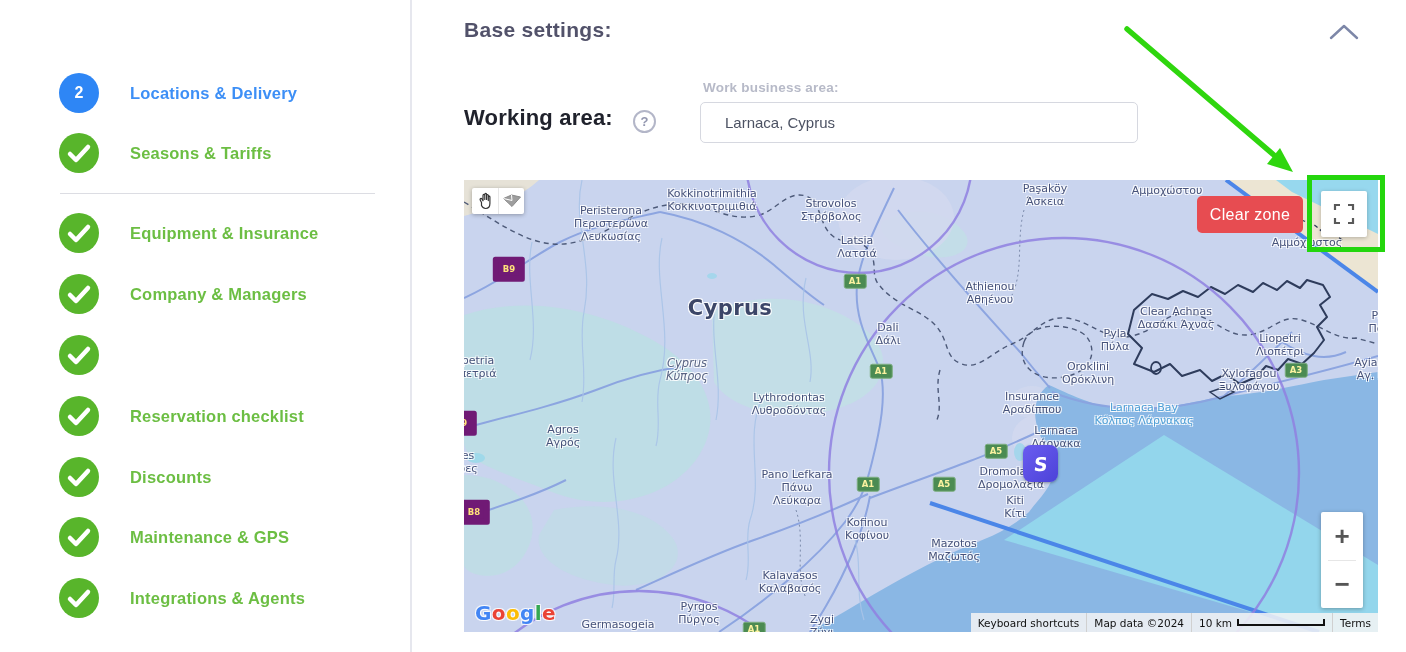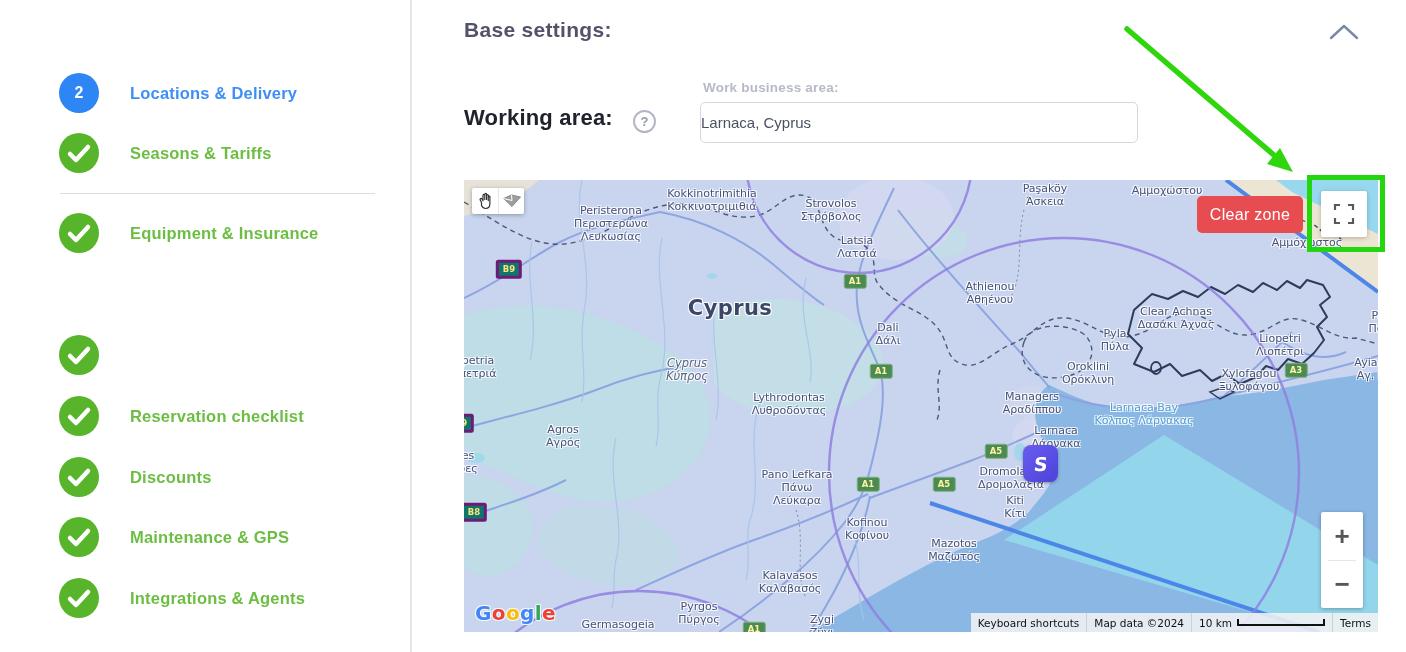--- a/index.html
+++ b/index.html
@@ -20,39 +20,39 @@
 
   
   .section-title { position:absolute; left:464px; top:18px; font-size:21px; font-weight:600; color:#52526a; letter-spacing:.3px; }
   .collapse-btn { position:absolute; left:1326px; top:21px; width:36px; height:24px; cursor:pointer; }
   .working-label { position:absolute; left:464px; top:105px; font-size:22px; font-weight:700; color:#20222c; letter-spacing:.2px; }
   .help-badge { position:absolute; left:633px; top:110px; width:23px; height:23px; border:2px solid #b3b6c8;
                 border-radius:50%; color:#9296af; font-size:13px; font-weight:700; display:flex;
                 align-items:center; justify-content:center; cursor:pointer; }
   .field-label { position:absolute; left:703px; top:80px; font-size:13.5px; font-weight:600; color:#b7bac8; letter-spacing:.2px; }
   .area-input { position:absolute; left:700px; top:102px; width:438px; height:41px; border:1px solid #d6d8e0;
-                border-radius:5px; padding:0 0; font-size:15px; color:#4c5263; background:#fff; outline:none;
+                border-radius:5px; padding:0 24px; font-size:15px; color:#4c5263; background:#fff; outline:none;
                 font-family:"Liberation Sans", sans-serif; }
 
   
   .map { position:absolute; left:464px; top:180px; width:914px; height:452px; overflow:hidden;
          background:#c9d4ee; cursor:grab; }
   .map svg.art { position:absolute; left:0; top:0; }
   #map-labels { position:absolute; inset:0; pointer-events:none; }
   .mlabel { position:absolute; transform:translate(-50%,-50%); text-align:center; white-space:nowrap;
             font-family:"DejaVu Sans", sans-serif; font-size:11px; font-weight:500; color:#46527a; line-height:13px;
             text-shadow:-1px -1px 0 rgba(255,255,255,.85), 1px -1px 0 rgba(255,255,255,.85),
                         -1px 1px 0 rgba(255,255,255,.85), 1px 1px 0 rgba(255,255,255,.85); }
   .mlabel.water { color:#4e9fd6; font-weight:500; }
   .mlabel.country { font-size:21px; font-weight:700; color:#3c4668; letter-spacing:.4px; }
   .mlabel.country-sm { font-style:italic; color:#5a6584; font-size:11.5px; }
   .rbadge { position:absolute; transform:translate(-50%,-50%); font-family:"DejaVu Sans", sans-serif;
             font-size:8.5px; font-weight:700; padding:1px 4px 1.5px; border-radius:2.5px; line-height:10px; }
   .rbadge.a { background:#4b8b52; color:#fdf3a0; border:1px solid #7dae81; }
-  .rbadge.b { background:#0f766e; color:#ffe27a; border:3px solid #701a75; }
+  .rbadge.b { background:#701a75; color:#ffe27a; border:6px solid #701a75; }
 
   .draw-tools { position:absolute; left:8px; top:8px; width:52px; height:26px; background:#fff; border-radius:2px;
                 box-shadow:0 1px 4px rgba(0,0,0,.3); display:flex; }
   .draw-tools .tool { width:26px; height:26px; display:flex; align-items:center; justify-content:center; cursor:pointer; }
   .draw-tools .tool + .tool { border-left:1px solid #e6e6e6; }
 
   .clear-zone { position:absolute; left:733px; top:16px; width:106px; height:37px; background:#e74c51; color:#fff;
                 border:none; border-radius:5px; font-size:16px; font-family:"Liberation Sans", sans-serif;
                 cursor:pointer; letter-spacing:.3px; }
   .fullscreen-btn { position:absolute; left:857px; top:11px; width:46px; height:46px; background:#fff; border:none;
@@ -102,20 +102,28 @@
         <div class="side-label">Seasons &amp; Tariffs</div>
       </div>
       <div class="side-divider" style="top: 193px;"></div>
       <div class="side-item" style="top: 213px;">
         <div class="side-circle">
           <svg viewBox="0 0 40 40" width="40" height="40">
             <path d="M11 21 L17 27 L29 14" fill="none" stroke="#fff" stroke-width="4.5" stroke-linecap="round" stroke-linejoin="round"></path>
           </svg>
         </div>
         <div class="side-label">Equipment &amp; Insurance</div>
+      </div>
+      <div class="side-item" style="top: 274px;">
+        <div class="side-circle">
+          <svg viewBox="0 0 40 40" width="40" height="40">
+            <path d="M11 21 L17 27 L29 14" fill="none" stroke="#fff" stroke-width="4.5" stroke-linecap="round" stroke-linejoin="round"></path>
+          </svg>
+        </div>
+        <div class="side-label">Company &amp; Managers</div>
       </div>
       <div class="side-item" style="top: 335px;">
         <div class="side-circle">
           <svg viewBox="0 0 40 40" width="40" height="40">
             <path d="M11 21 L17 27 L29 14" fill="none" stroke="#fff" stroke-width="4.5" stroke-linecap="round" stroke-linejoin="round"></path>
           </svg>
         </div>
       </div>
       <div class="side-item" style="top: 396px;">
         <div class="side-circle">
@@ -301,21 +309,21 @@
         </div>
         <div class="mlabel town" style="left: 785px; top: 200px;">
           <div>Xylofagou</div>
           <div>Ξυλοφάγου</div>
         </div>
         <div class="mlabel town" style="left: 918px; top: 189px;">
           <div>Ayia Napa</div>
           <div>Αγ. Νάπα</div>
         </div>
         <div class="mlabel town" style="left: 568px; top: 223px;">
-          <div>Managers</div>
+          <div>Insurance</div>
           <div>Αραδίππου</div>
         </div>
         <div class="mlabel town" style="left: 592px; top: 257px;">
           <div>Larnaca</div>
           <div>Λάρνακα</div>
         </div>
         <div class="mlabel water" style="left: 680px; top: 234px;">
           <div>Larnaca Bay</div>
           <div>Κόλπος Λάρνακας</div>
         </div>

